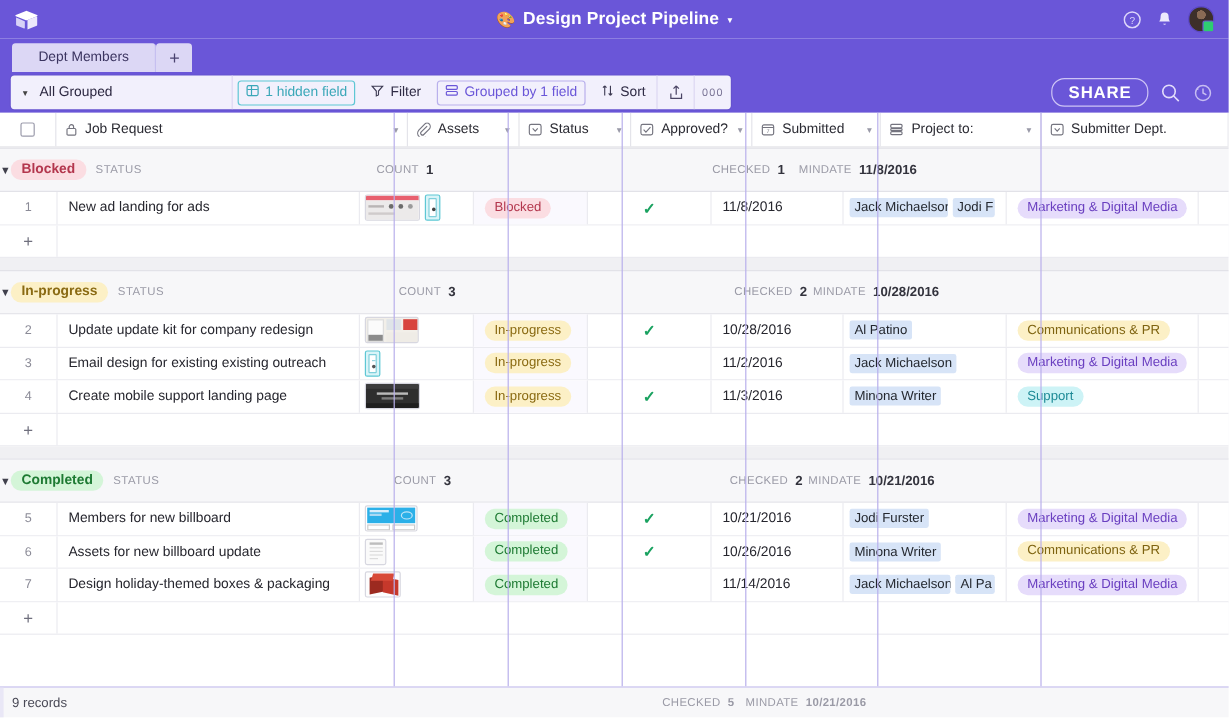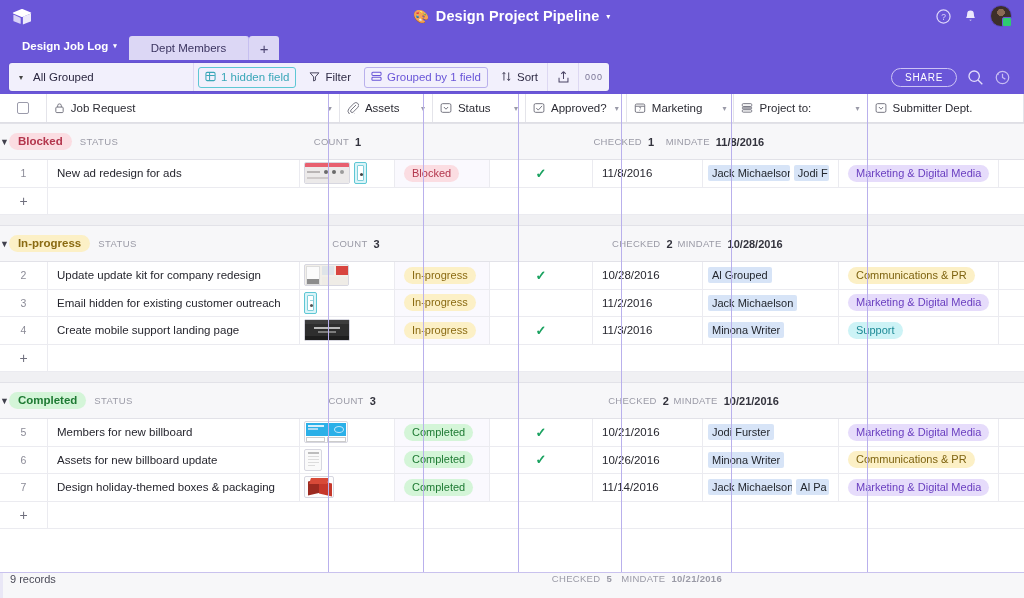--- a/index.html
+++ b/index.html
@@ -100,21 +100,21 @@
   .tb-icon-btn {
     width: 30px; height: 28px; display: flex; align-items: center; justify-content: center;
     color: #4a4464;
   }
   .dots { letter-spacing: 1px; font-size: 9px; color: #7a7496; }
   .toolbar-right {
     margin-left: auto; display: flex; align-items: center; gap: 10px; padding-right: 13px;
   }
   .share-btn {
     border: 1px solid #cdc4f5; border-radius: 11px; color: #fff;
-    font-size: 10px; font-weight: normal; letter-spacing: .7px;
+    font-size: 14px; font-weight: bold; letter-spacing: .7px;
     padding: 3px 13px;
   }
 
   
   .grid-wrap { flex: 1 1 auto; position: relative; background: #fff; overflow: hidden; }
   .fieldrow {
     height: 29px; display: flex; align-items: stretch;
     border-bottom: 1px solid #dfdfe5; background: #fff;
     position: relative; z-index: 4;
   }
@@ -205,21 +205,21 @@
 
   
   .vline {
     position: absolute; top: 0; bottom: 0; width: 1px;
     background: #b9b0ec; z-index: 5; pointer-events: none;
   }
 
   
   .footer {
     height: 26px; flex: 0 0 26px; background: #f7f7f9;
-    border-top: 1px solid #c9c2ee; display: flex; align-items: flex-start;
+    border-top: 1px solid #c9c2ee; display: flex; align-items: center;
     position: relative;
   }
   .footer .lbl { font-size: 11px; color: #4a4a57; padding-left: 10px; }
   .footer-agg { font-size: 9.5px; color: #9a9aa6; letter-spacing: .3px; }
   .lside { position: absolute; left: 0; top: 0; bottom: 0; width: 3px; background: #e9e7f6; }
 </style>
 </head>
 <body>
 
 <div class="app">
@@ -250,24 +250,20 @@
         <svg width="13" height="15" viewBox="0 0 14 16">
             <path d="M7 1.5a3.6 3.6 0 0 0-3.6 3.6c0 3.3-1.2 4.4-1.2 4.4h9.6s-1.2-1.1-1.2-4.4A3.6 3.6 0 0 0 7 1.5z" fill="#ece8fc"></path>
             <path d="M5.7 11.6a1.4 1.4 0 0 0 2.6 0z" fill="#ece8fc"></path>
           </svg>
       </span>
       <span class="avatar"></span>
     </div>
   </div>
 
   <div class="tabbar">
-    <div class="viewtab">
-      <span>Design Job Log</span>
-      <span class="caret">▾</span>
-    </div>
     <div class="tab">
       <span>Dept Members</span>
     </div>
     <div class="tab-add">
       <span>+</span>
     </div>
   </div>
 
   <div class="toolbar">
     <div class="toolbar-inner">
@@ -393,21 +389,21 @@
           <span class="fh-caret">▾</span>
         </div>
         <div class="fh" style="width: 110px;">
           <span class="ficon">
             <svg width="12" height="12" viewBox="0 0 13 13">
               <rect x="1.4" y="2.2" width="10.2" height="9" rx="1.4" fill="none" stroke="#74747f" stroke-width="1.05"></rect>
               <path d="M1.4 4.6h10.2" fill="none" stroke="#74747f" stroke-width="1.05"></path>
               <text x="6.5" y="9.6" font-size="5" font-family="Liberation Sans" fill="#74747f" text-anchor="middle">7</text>
             </svg>
           </span>
-          <span>Marketing</span>
+          <span>Submitted</span>
           <span class="fh-caret">▾</span>
         </div>
         <div class="fh" style="width: 136px;">
           <span class="ficon">
             <svg width="12" height="12" viewBox="0 0 13 13">
               <rect x="1.4" y="1.8" width="10.2" height="3" rx="1" fill="none" stroke="#74747f" stroke-width="1.05"></rect>
               <rect x="1.4" y="5.6" width="10.2" height="1.8" rx=".8" fill="none" stroke="#74747f" stroke-width="1.05"></rect>
               <rect x="1.4" y="8.4" width="10.2" height="2.6" rx="1" fill="none" stroke="#74747f" stroke-width="1.05"></rect>
             </svg>
           </span>
@@ -446,21 +442,21 @@
             <div class="agg" style="width:110px;flex:0 0 auto">
               <span>MINDATE</span>
               <b>11/8/2016</b>
             </div>
             <div class="agg" style="width:136px;flex:0 0 auto"></div>
             <div class="agg" style="width:160px;flex:0 0 auto"></div>
           </div>
           <div class="row">
             <div class="rownum">1</div>
             <div class="cell" style="width:252px">
-              <span>New ad redesign for ads</span>
+              <span>New ad landing for ads</span>
             </div>
             <div class="cell" style="width:95px;padding:0 4px;">
               <span class="thumbs">
                 <span class="thumb" style="width:46px;">
                   <span style="display:block;height:4px;background:#e8606f;"></span>
                   <span style="display:block;height:18px;background:#eceaea;position:relative;">
                     <span style="position:absolute;left:2px;top:4px;width:13px;height:2px;background:#b9b5b5;"></span>
                     <span style="position:absolute;left:19px;top:3px;width:4px;height:4px;border-radius:50%;background:#6b6b6b;"></span>
                     <span style="position:absolute;left:27px;top:3px;width:4px;height:4px;border-radius:50%;background:#6b6b6b;"></span>
                     <span style="position:absolute;left:35px;top:3px;width:4px;height:4px;border-radius:50%;background:#9b9b9b;"></span>
@@ -540,30 +536,30 @@
             <div class="cell" style="width:95px;background:#faf9fe;">
               <span class="tag" style="background: rgb(252, 240, 198); color: rgb(138, 106, 18);">In-progress</span>
             </div>
             <div class="cell center" style="width:103px">
               <span class="check">✓</span>
             </div>
             <div class="cell" style="width:110px">
               <span>10/28/2016</span>
             </div>
             <div class="cell" style="width:136px;padding:0 5px;">
-              <span class="collab">Al Grouped</span>
+              <span class="collab">Al Patino</span>
             </div>
             <div class="cell" style="width:160px">
               <span class="tag" style="background: rgb(252, 240, 198); color: rgb(126, 99, 16);">Communications &amp; PR</span>
             </div>
           </div>
           <div class="row">
             <div class="rownum">3</div>
             <div class="cell" style="width:252px">
-              <span>Email hidden for existing customer outreach</span>
+              <span>Email design for existing existing outreach</span>
             </div>
             <div class="cell" style="width:95px;padding:0 4px;">
               <span class="thumbs">
                 <span class="thumb" style="width:13px;border-color:#5ec7d4;background:#d9f4f8;">
                   <span style="display:block;margin:2px auto;width:7px;height:16px;border:1px solid #7fcfdb;border-radius:1px;background:#fff;position:relative;">
                     <span style="position:absolute;left:2px;top:4px;width:3px;height:1px;background:#9ad4de;"></span>
                     <span style="position:absolute;left:2px;top:8px;width:3px;height:3px;border-radius:50%;background:#555;"></span>
                   </span>
                 </span>
               </span>

